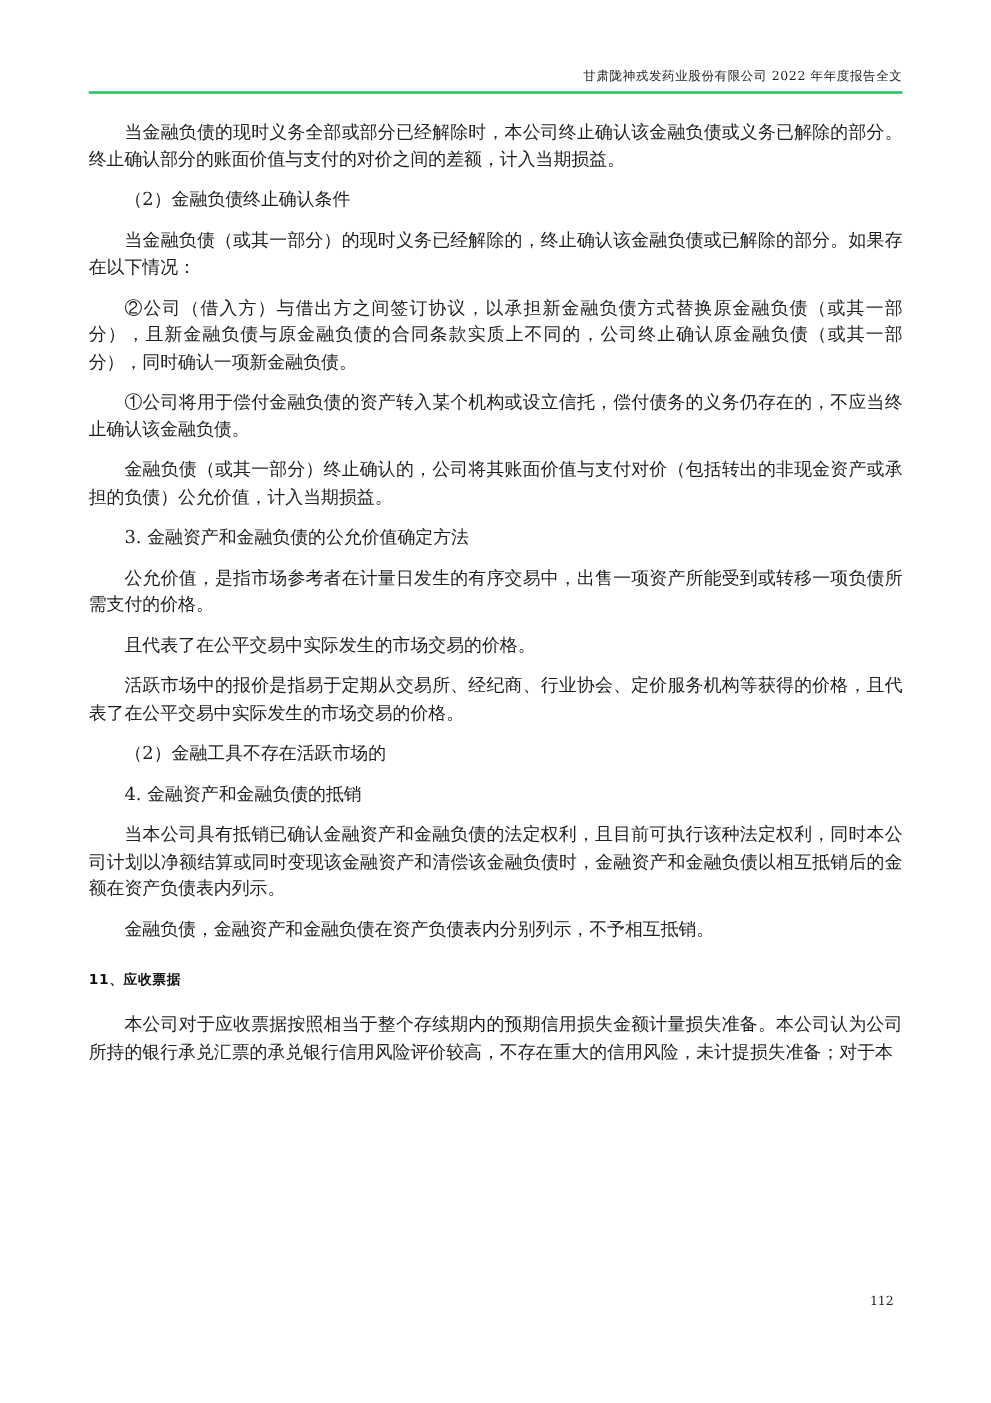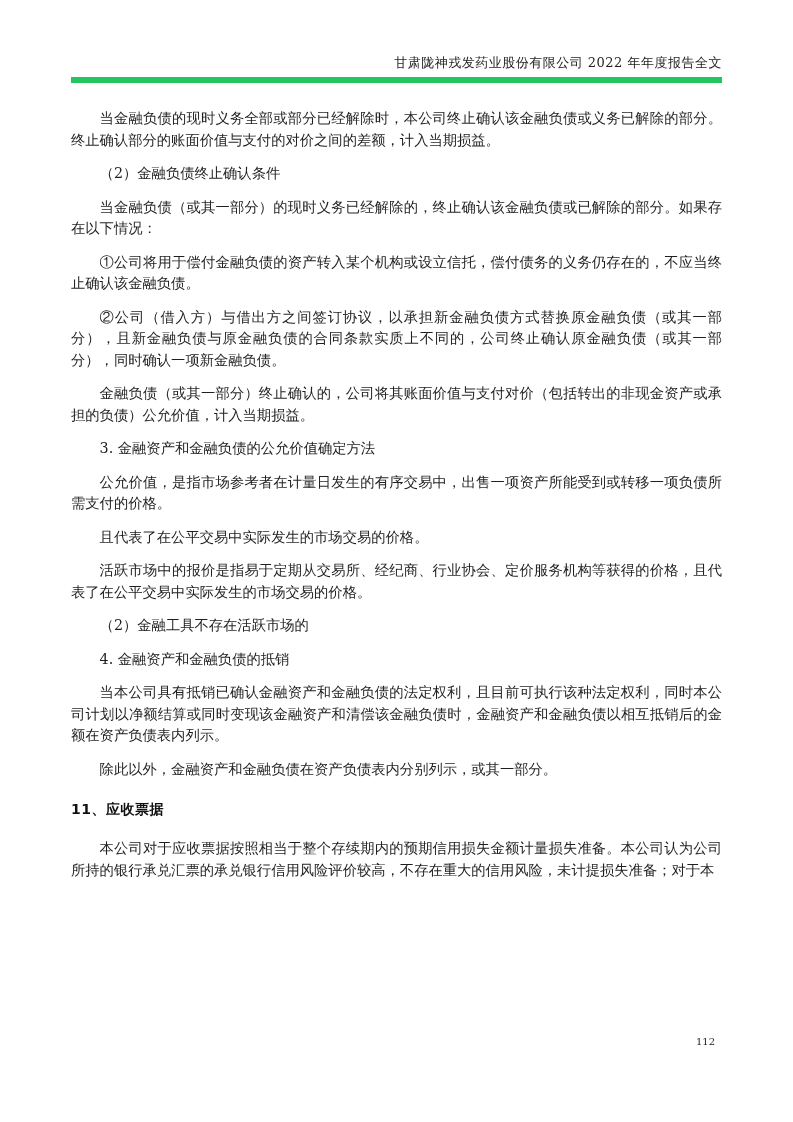--- a/index.html
+++ b/index.html
@@ -16,44 +16,44 @@
     font-family: "DejaVu Serif", "Liberation Serif", serif;
     color: #1f1f1f;
     overflow: hidden;
   }
   .page-header {
     position: absolute;
     top: 54px;
     left: 71px;
     right: 71px;
     text-align: right;
-    font-size: 13px;
+    font-size: 10px;
     letter-spacing: 0.5px;
     color: #1f1f1f;
     padding-bottom: 5px;
-    border-bottom: 6px solid #22c55e;
+    border-bottom: 2px solid #22c55e;
   }
   .document-body {
     position: absolute;
     top: 96px;
     left: 71px;
     width: 651px;
   }
   .para {
     font-size: 14.3px;
     line-height: 21.5px;
-    margin: 12px 0 11px 0;
+    margin: 0 0 11px 0;
     text-indent: 2em;
     text-align: justify;
     text-justify: inter-ideograph;
     word-break: break-all;
   }
   .section-heading {
     font-family: "DejaVu Sans", "Liberation Sans", sans-serif;
-    font-size: 14px;
+    font-size: 11px;
     font-weight: bold;
     color: #111111;
     margin: 21px 0 19px 0;
     text-indent: 0;
     letter-spacing: 0.5px;
   }
   .page-footer {
     position: absolute;
     top: 1036px;
     right: 78px;
@@ -67,31 +67,31 @@
 <div class="page">
 
   <div class="page-header">
     <span>甘肃陇神戎发药业股份有限公司 2022 年年度报告全文</span>
   </div>
 
   <div class="document-body">
     <p class="para">当金融负债的现时义务全部或部分已经解除时，本公司终止确认该金融负债或义务已解除的部分。终止确认部分的账面价值与支付的对价之间的差额，计入当期损益。</p>
     <p class="para">（2）金融负债终止确认条件</p>
     <p class="para">当金融负债（或其一部分）的现时义务已经解除的，终止确认该金融负债或已解除的部分。如果存在以下情况：</p>
+    <p class="para">②公司（借入方）与借出方之间签订协议，以承担新金融负债方式替换原金融负债（或其一部分），且新金融负债与原金融负债的合同条款实质上不同的，公司终止确认原金融负债（或其一部分），同时确认一项新金融负债。</p>
     <p class="para">①公司将用于偿付金融负债的资产转入某个机构或设立信托，偿付债务的义务仍存在的，不应当终止确认该金融负债。</p>
-    <p class="para">②公司（借入方）与借出方之间签订协议，以承担新金融负债方式替换原金融负债（或其一部分），且新金融负债与原金融负债的合同条款实质上不同的，公司终止确认原金融负债（或其一部分），同时确认一项新金融负债。</p>
     <p class="para">金融负债（或其一部分）终止确认的，公司将其账面价值与支付对价（包括转出的非现金资产或承担的负债）公允价值，计入当期损益。</p>
     <p class="para">3. 金融资产和金融负债的公允价值确定方法</p>
     <p class="para">公允价值，是指市场参考者在计量日发生的有序交易中，出售一项资产所能受到或转移一项负债所需支付的价格。</p>
     <p class="para">且代表了在公平交易中实际发生的市场交易的价格。</p>
     <p class="para">活跃市场中的报价是指易于定期从交易所、经纪商、行业协会、定价服务机构等获得的价格，且代表了在公平交易中实际发生的市场交易的价格。</p>
     <p class="para">（2）金融工具不存在活跃市场的</p>
     <p class="para">4. 金融资产和金融负债的抵销</p>
     <p class="para">当本公司具有抵销已确认金融资产和金融负债的法定权利，且目前可执行该种法定权利，同时本公司计划以净额结算或同时变现该金融资产和清偿该金融负债时，金融资产和金融负债以相互抵销后的金额在资产负债表内列示。</p>
-    <p class="para">除此以外，金融资产和金融负债在资产负债表内分别列示，或其一部分。</p>
+    <p class="para">金融负债，金融资产和金融负债在资产负债表内分别列示，不予相互抵销。</p>
     <h2 class="section-heading">11、应收票据</h2>
     <p class="para">本公司对于应收票据按照相当于整个存续期内的预期信用损失金额计量损失准备。本公司认为公司所持的银行承兑汇票的承兑银行信用风险评价较高，不存在重大的信用风险，未计提损失准备；对于本</p>
   </div>
 
   <div class="page-footer">
     <span>112</span>
   </div>
 
 </div>
 

